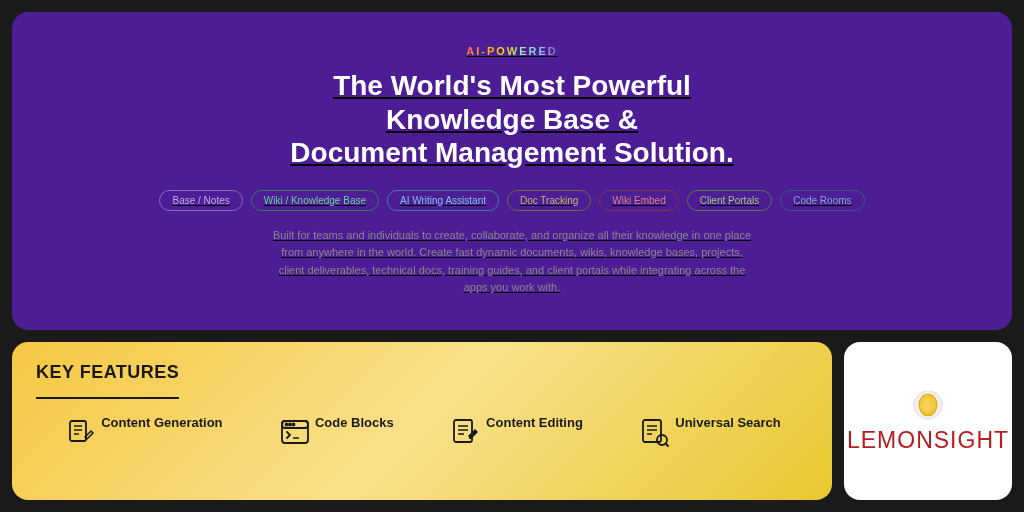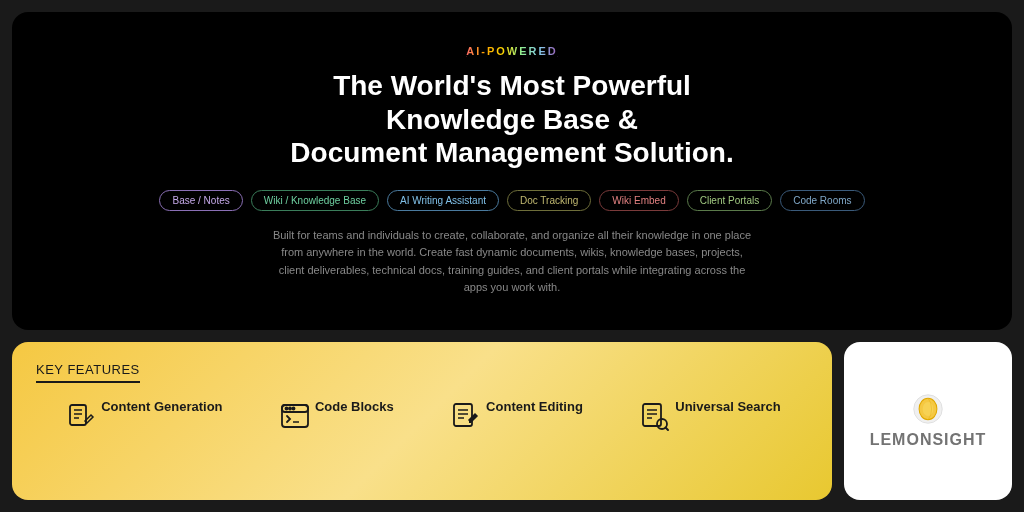--- a/index.html
+++ b/index.html
@@ -15,21 +15,21 @@
       width: 1024px;
       height: 512px;
       display: flex;
       flex-direction: column;
       padding: 12px;
       gap: 12px;
     }
 
     
     .hero-section {
-      background: #000000;
+      background: #4c1d95;
       border-radius: 16px;
       flex: 1;
       display: flex;
       flex-direction: column;
       align-items: center;
       justify-content: center;
       padding: 24px 40px;
       text-align: center;
       text-decoration: underline;
     }
@@ -65,21 +65,21 @@
     .tag {
       border-radius: 20px;
       padding: 4px 12px;
       font-size: 10px;
       font-weight: 500;
       border: 1.5px solid;
     }
 
     .tag-docs { border-color: #8a6fb5; color: #c4a8e8; background: transparent; }
     .tag-wiki { border-color: #3a7d5a; color: #6ecfa0; background: transparent; }
-    .tag-ai   { border-color: #4a7a9e; color: #80c0e8; background: transparent; }
+    .tag-ai   { border-color: #4a7a9e; color: #80c0e8; background: transparent; border-radius: 10px; }
     .tag-doc  { border-color: #6e6e3a; color: #c0b870; background: transparent; }
     .tag-embed{ border-color: #7a3a3a; color: #e08080; background: transparent; }
     .tag-client{ border-color: #5a7a4a; color: #a0c880; background: transparent; }
     .tag-data { border-color: #3a5a7a; color: #80a8c8; background: transparent; }
 
     .hero-description {
       font-size: 11px;
       color: #888;
       line-height: 1.6;
       max-width: 480px;
@@ -101,27 +101,27 @@
     }
 
     .features-header {
       display: flex;
       align-items: center;
       gap: 0;
       margin-bottom: 16px;
     }
 
     .features-title {
-      font-size: 13px;
-      font-weight: 400;
+      font-size: 18px;
+      font-weight: 700;
       color: #1a1a1a;
       letter-spacing: 0.5px;
       text-transform: uppercase;
       border-bottom: 2.5px solid #1a1a1a;
-      padding-bottom: 4px;
+      padding-bottom: 14px;
     }
 
     .features-items {
       display: flex;
       gap: 0;
       justify-content: space-around;
       align-items: center;
     }
 
     .feature-item {
@@ -171,23 +171,23 @@
       align-items: center;
       gap: 6px;
     }
 
     .lemon-icon {
       width: 32px;
       height: 32px;
     }
 
     .lemonsight-name {
-      font-size: 16px;
-      font-weight: 700;
-      color: #737373;
+      font-size: 23px;
+      font-weight: 400;
+      color: #b91c1c;
       letter-spacing: 1px;
       text-transform: uppercase;
     }
   </style>
 </head>
 <body>
 
 <div class="outer-container">
 
   <div class="hero-section">

